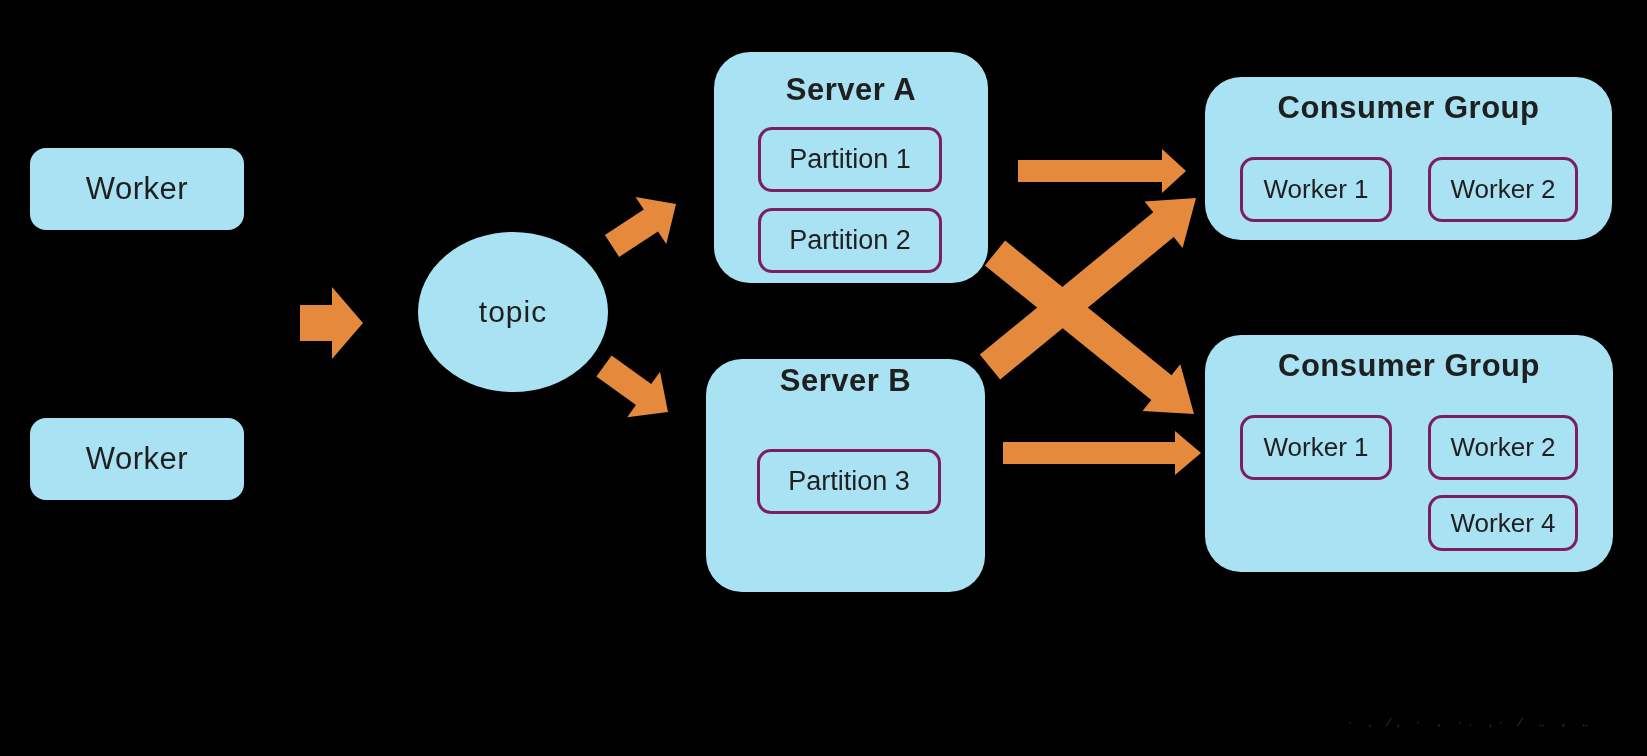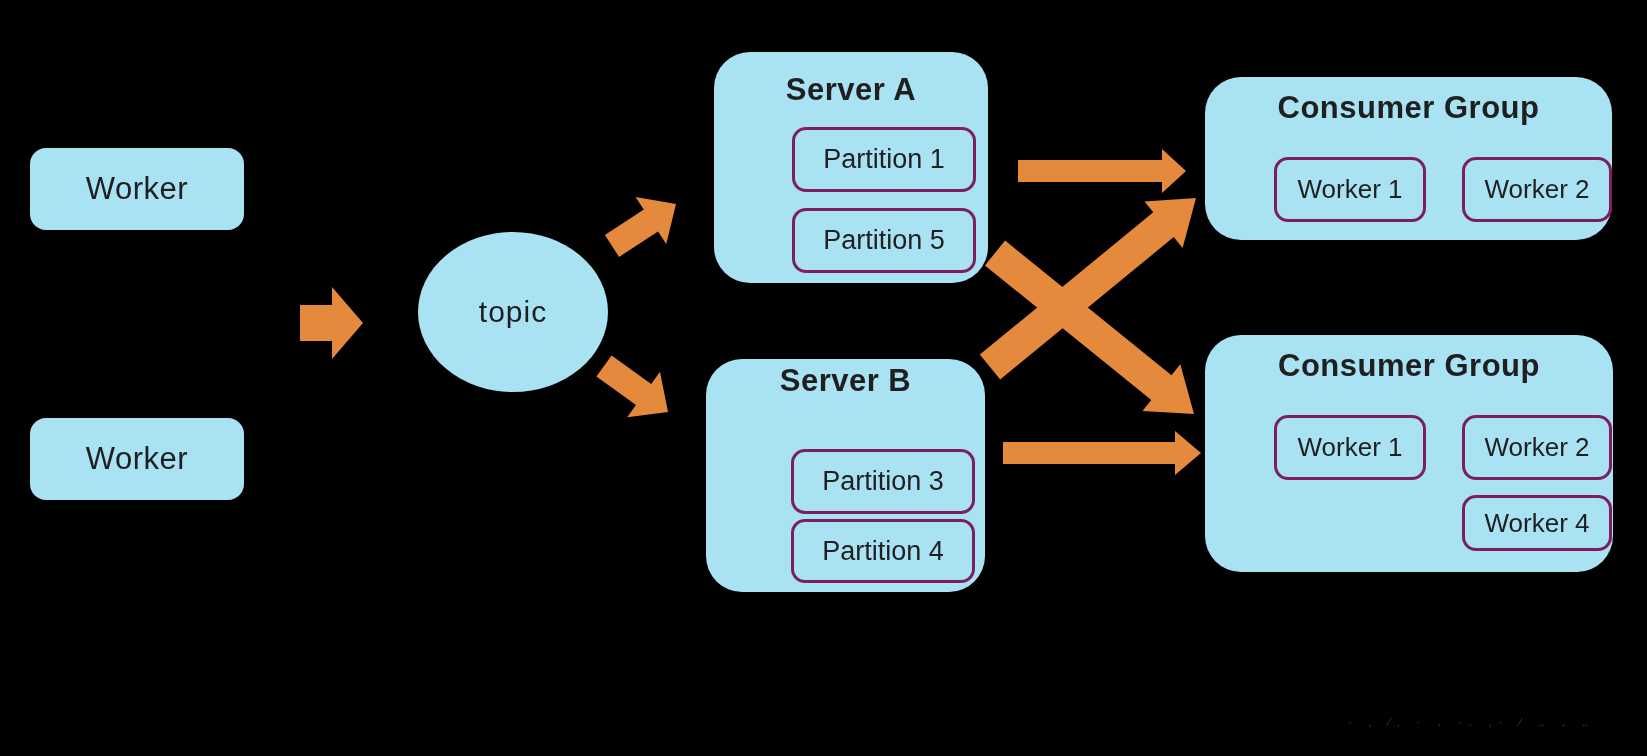--- a/index.html
+++ b/index.html
@@ -65,21 +65,20 @@
   }
   .inner-box {
     position: absolute;
     background: var(--box-fill, #a9e2f3);
     border: 3px solid var(--inner-border, #7d1f5f);
     border-radius: 14px;
     display: flex;
     align-items: center;
     justify-content: center;
     box-sizing: border-box;
-    margin-left: 34px;
   }
   .partition-box { font-size: 27px; }
   .cg-worker-box { font-size: 26px; }
   .watermark {
     position: absolute;
     left: 1348px;
     top: 714px;
     width: 290px;
     color: rgba(210, 210, 170, 0.28);
     font-size: 11px;
@@ -112,31 +111,28 @@
   <div class="box topic-ellipse">
     <span>topic</span>
   </div>
 
   <div class="group-box" style="left:714px; top:52px; width:274px; height:231px;">
     <div class="group-title" style="margin-top:20px;">Server A</div>
     <div class="inner-box partition-box" style="left:44px; top:75px; width:184px; height:65px;">
       <span>Partition 1</span>
     </div>
     <div class="inner-box partition-box" style="left:44px; top:156px; width:184px; height:65px;">
-      <span>Partition 5</span>
+      <span>Partition 2</span>
     </div>
   </div>
 
   <div class="group-box" style="left:706px; top:359px; width:279px; height:233px;">
     <div class="group-title" style="margin-top:4px;">Server B</div>
     <div class="inner-box partition-box" style="left:51px; top:90px; width:184px; height:65px;">
       <span>Partition 3</span>
-    </div>
-    <div class="inner-box partition-box" style="left:51px; top:160px; width:184px; height:64px;">
-      <span>Partition 4</span>
     </div>
   </div>
 
   <div class="group-box" style="left:1205px; top:77px; width:407px; height:163px;">
     <div class="group-title" style="margin-top:13px;">Consumer Group</div>
     <div class="inner-box cg-worker-box" style="left:35px; top:80px; width:152px; height:65px;">
       <span>Worker 1</span>
     </div>
     <div class="inner-box cg-worker-box" style="left:223px; top:80px; width:150px; height:65px;">
       <span>Worker 2</span>

